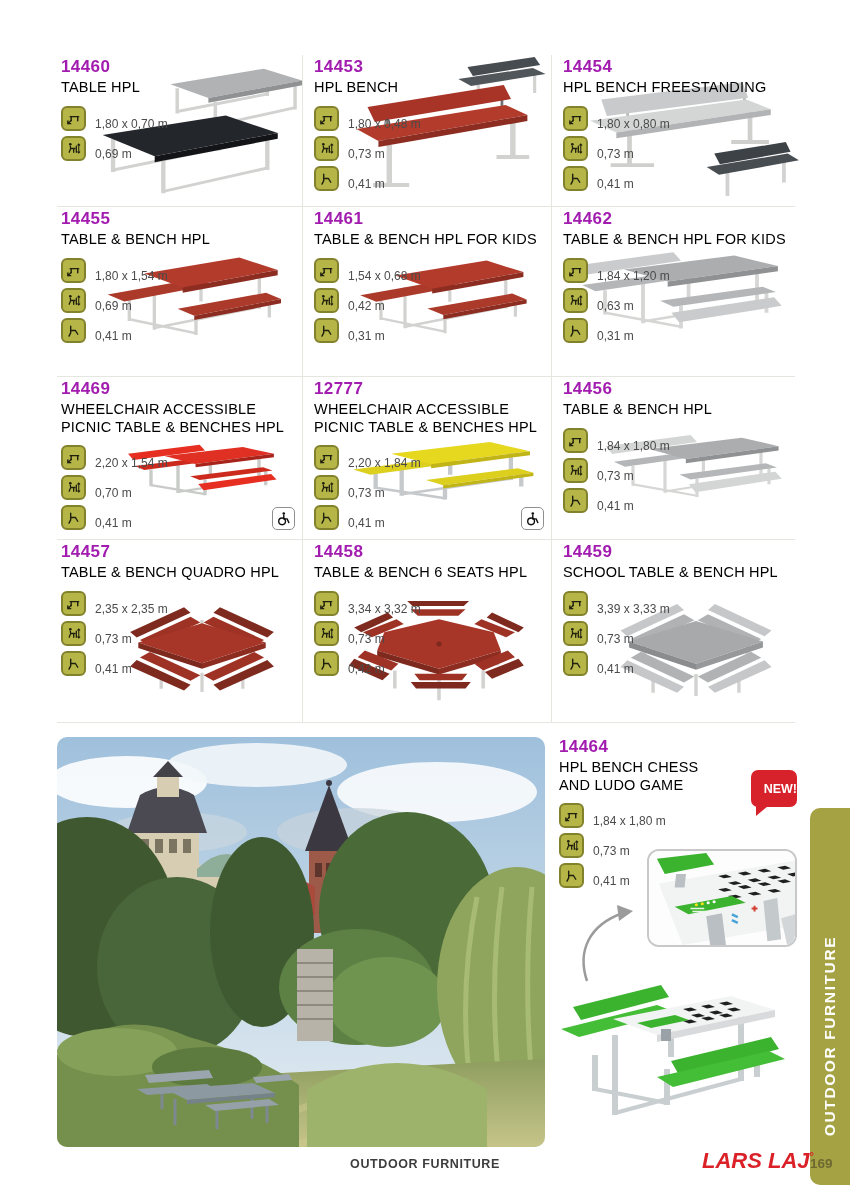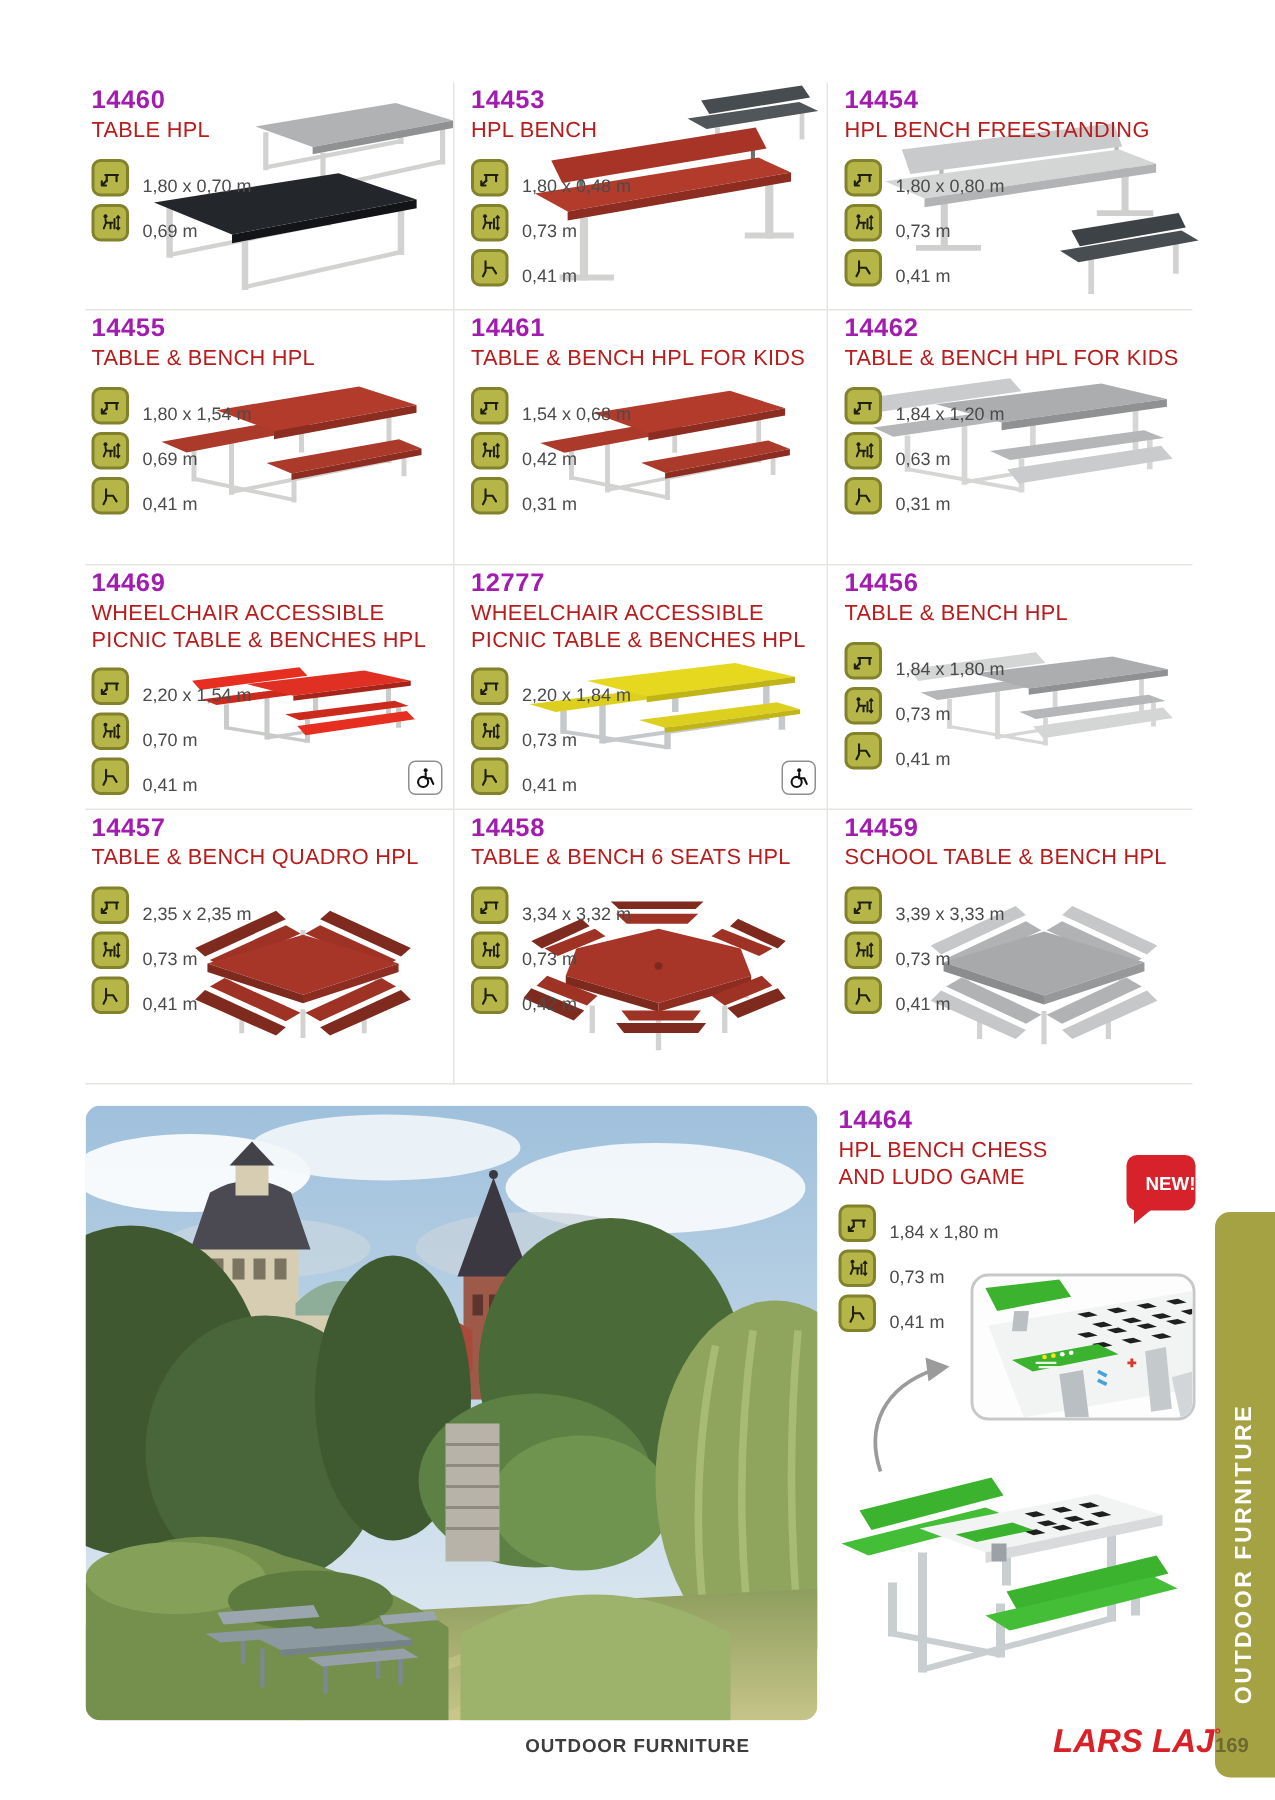--- a/index.html
+++ b/index.html
@@ -5,21 +5,21 @@
   html,body{margin:0;padding:0}
   body{width:850px;height:1200px;position:relative;background:#fff;overflow:hidden;
        font-family:"Liberation Sans",sans-serif;-webkit-font-smoothing:antialiased}
 
   
   .grid{position:absolute;left:57px;top:55px;width:738px;display:grid;
         grid-template-columns:245px 249px 244px;grid-template-rows:152px 170px 163px 183px}
   .cell{position:relative;box-sizing:border-box;border-bottom:1px solid #e6e6e1;padding:2px 0 0 4px}
   .cell.bl{border-left:1px solid #e6e6e1;padding-left:11px}
   .pnum{font-size:17px;font-weight:bold;color:#a21caf;letter-spacing:.4px;position:relative;z-index:2}
-  .ptitle{font-size:14.5px;color:#b91c1c;letter-spacing:.2px;line-height:1.22;margin-top:2px;
+  .ptitle{font-size:14.5px;color:#000000;letter-spacing:.2px;line-height:1.22;margin-top:2px;
           position:relative;z-index:2;max-width:236px}
   .specs{margin-top:9px;position:relative;z-index:2;width:132px}
   .spec{display:flex;align-items:flex-end;margin-bottom:5px}
   .sicon{width:25px;height:25px;background:#b5b548;border:2px solid #83822c;border-radius:6px;
          display:flex;align-items:center;justify-content:center;box-sizing:border-box;flex:0 0 auto}
   .sicon svg{width:15px;height:15px}
   .sval{margin-left:9px;font-size:12px;color:#4b4b4b;white-space:nowrap}
   .pimg{position:absolute;z-index:1}
   .pimg svg{width:100%;height:100%;display:block}
   .wc{position:absolute;right:7px;bottom:9px;width:23px;height:23px;background:#fff;border:1.5px solid #8f8f8f;

